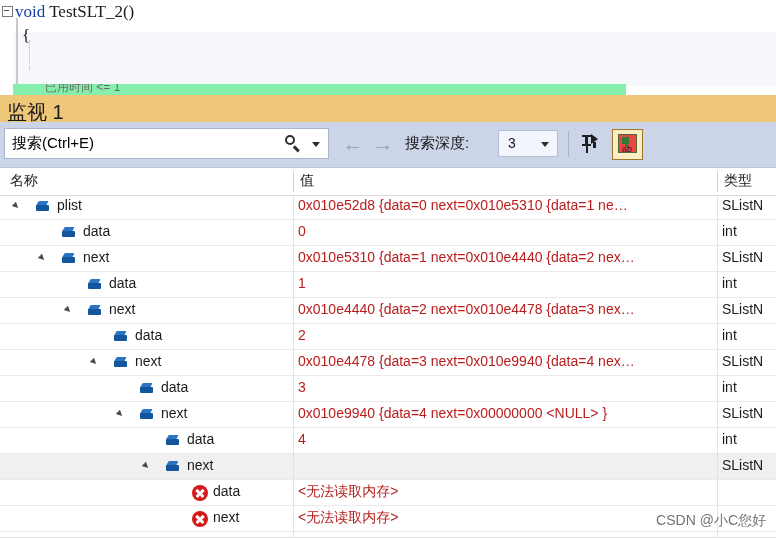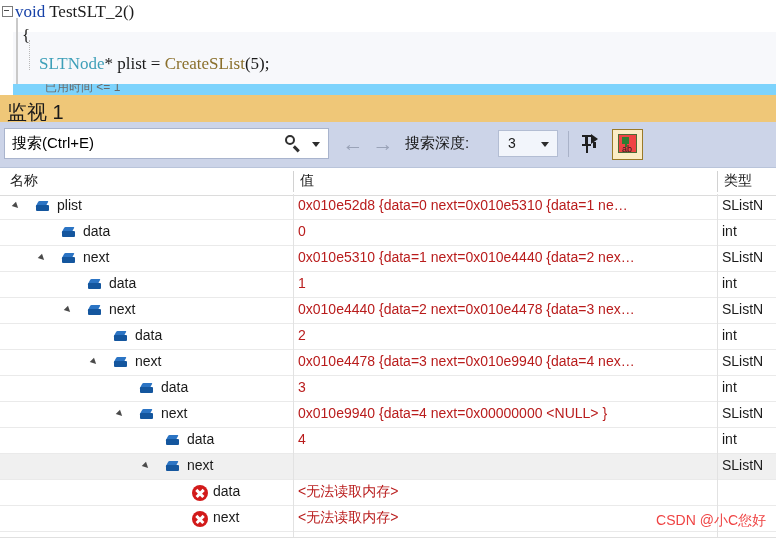--- a/index.html
+++ b/index.html
@@ -46,22 +46,22 @@
   }
   .kw{color:#1641a8;}
   .plain{color:#1a1a1a;}
   .type-c{color:#3d9fb8;}
   .fn{color:#8a6f2b;}
   .num{color:#1a1a1a;}
   .ed-hl{
     position:absolute;left:13px;top:32px;width:763px;height:54px;background:#f7f8fb;
   }
   .ed-tipbar{
-    position:absolute;left:13px;top:84px;width:763px;height:11px;
-    background:#7dd3fc;overflow:hidden;text-align:right;
+    position:absolute;left:13px;top:84px;width:613px;height:11px;
+    background:#86efac;overflow:hidden;text-align:right;
   }
   .ed-tip{
     position:absolute;left:32px;top:-5px;font-family:"Liberation Sans",sans-serif;
     font-size:12px;color:#6a6a6a;white-space:nowrap;
   }
 
   
   .watch{
     position:absolute;left:0;top:95px;width:776px;height:443px;background:#fff;
   }
@@ -205,40 +205,39 @@
   }
   .errico:before,.errico:after{
     content:"";position:absolute;left:3px;top:7px;width:10px;height:2.5px;background:#fff;
   }
   .errico:before{transform:rotate(45deg);}
   .errico:after{transform:rotate(-45deg);}
 
   .gvsep{position:absolute;top:0;width:1px;background:#e2e2e2;}
 
   .watermark{
-    position:absolute;right:10px;bottom:8px;font-size:14px;color:#ef4444;
+    position:absolute;right:10px;bottom:8px;font-size:14px;color:#737373;
     white-space:nowrap;
     text-align:center;
   }
   .botline{position:absolute;left:0;bottom:0;width:776px;height:1px;background:#e0e0e0;}
 </style>
 </head>
 <body>
 
 <div class="app">
 
   <div class="editor">
     <div class="ed-hl"></div>
     <div class="ed-gutter"></div>
     <div class="ed-vline"></div>
     <div class="ed-dashline"></div>
     <div class="minus-box"></div>
     <div class="ed-line ed-l1" style="left:15px;"><span class="kw">void </span><span class="plain">TestSLT_2</span><span class="plain">()</span></div>
     <div class="ed-line ed-l2" style="left:22px;"><span class="plain">{</span></div>
-    <div class="ed-line ed-l3" style="left:22px;"><span class="plain">    </span><span class="type-c">SLTNode</span><span class="plain">* </span><span class="plain">plist</span><span class="plain"> = </span><span class="fn">CreateSList</span><span class="plain">(</span><span class="num">5</span><span class="plain">);</span></div>
     <div class="ed-line ed-l4" style="left:22px;"><span class="plain">}</span></div>
     <div class="ed-tipbar">
       <div class="ed-tip">已用时间 &lt;= 1</div>
     </div>
   </div>
 
   <div class="watch">
 
     <div class="wtitle">
       <span>监视 1</span>

